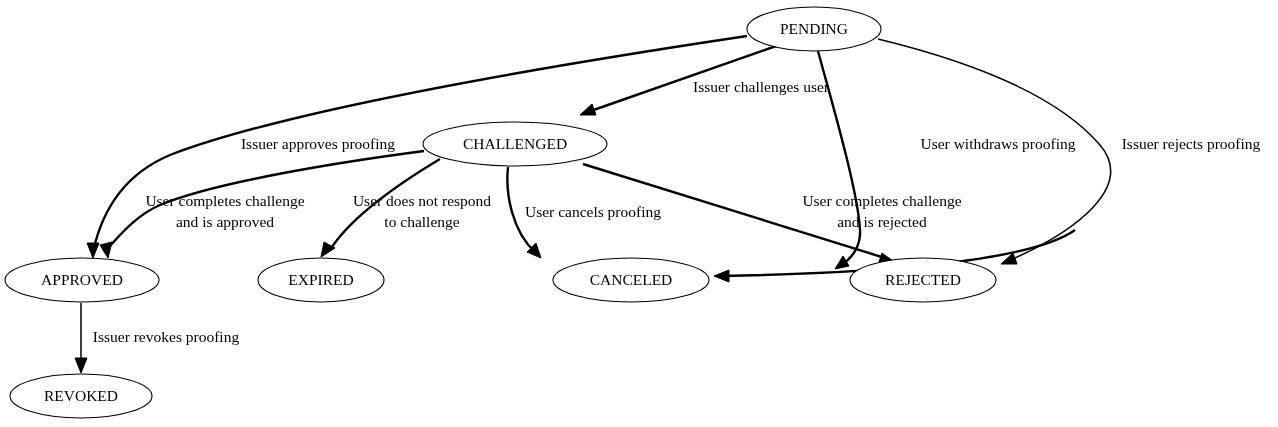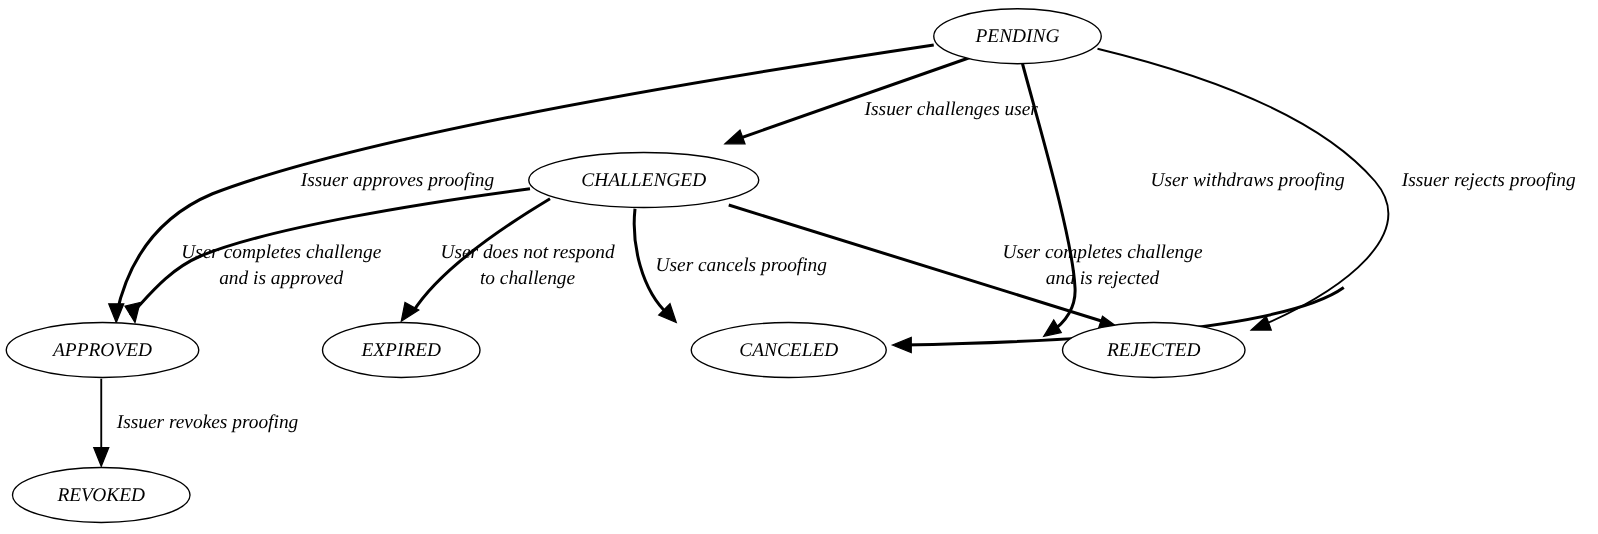--- a/index.html
+++ b/index.html
@@ -8,21 +8,20 @@
     padding: 0;
     background: #ffffff;
   }
   #canvas {
     position: relative;
     width: 1278px;
     height: 427px;
     background: #ffffff;
     overflow: hidden;
     font-family: "Liberation Serif", "DejaVu Serif", serif;
-    font-style: italic;
   }
   svg#graph {
     position: absolute;
     left: 0;
     top: 0;
     width: 1278px;
     height: 427px;
   }
   .node-ellipse {
     fill: #ffffff;

